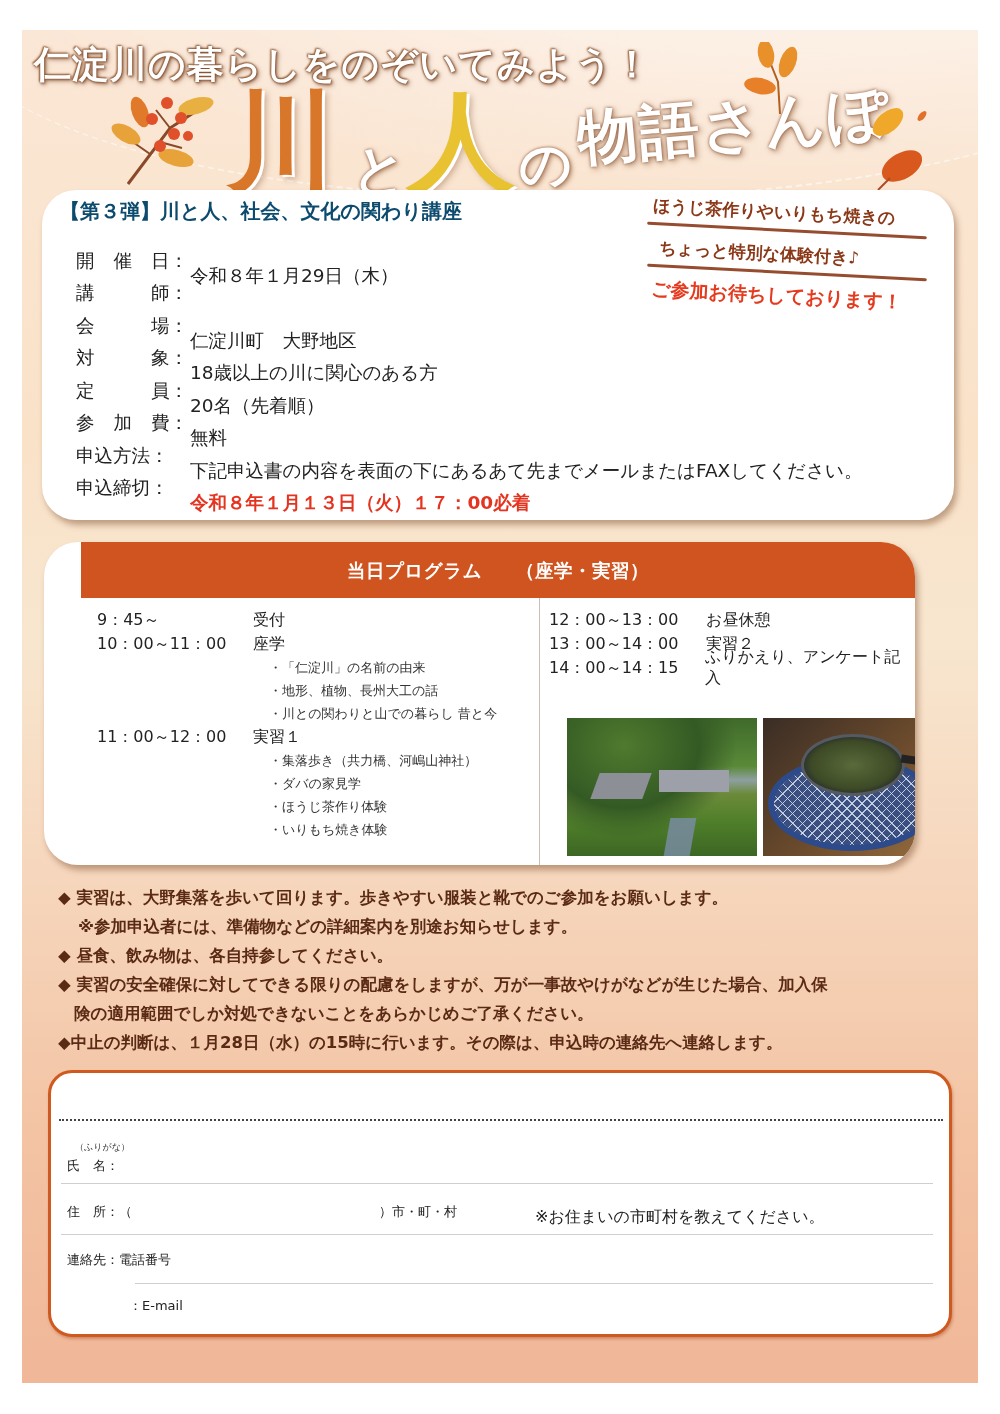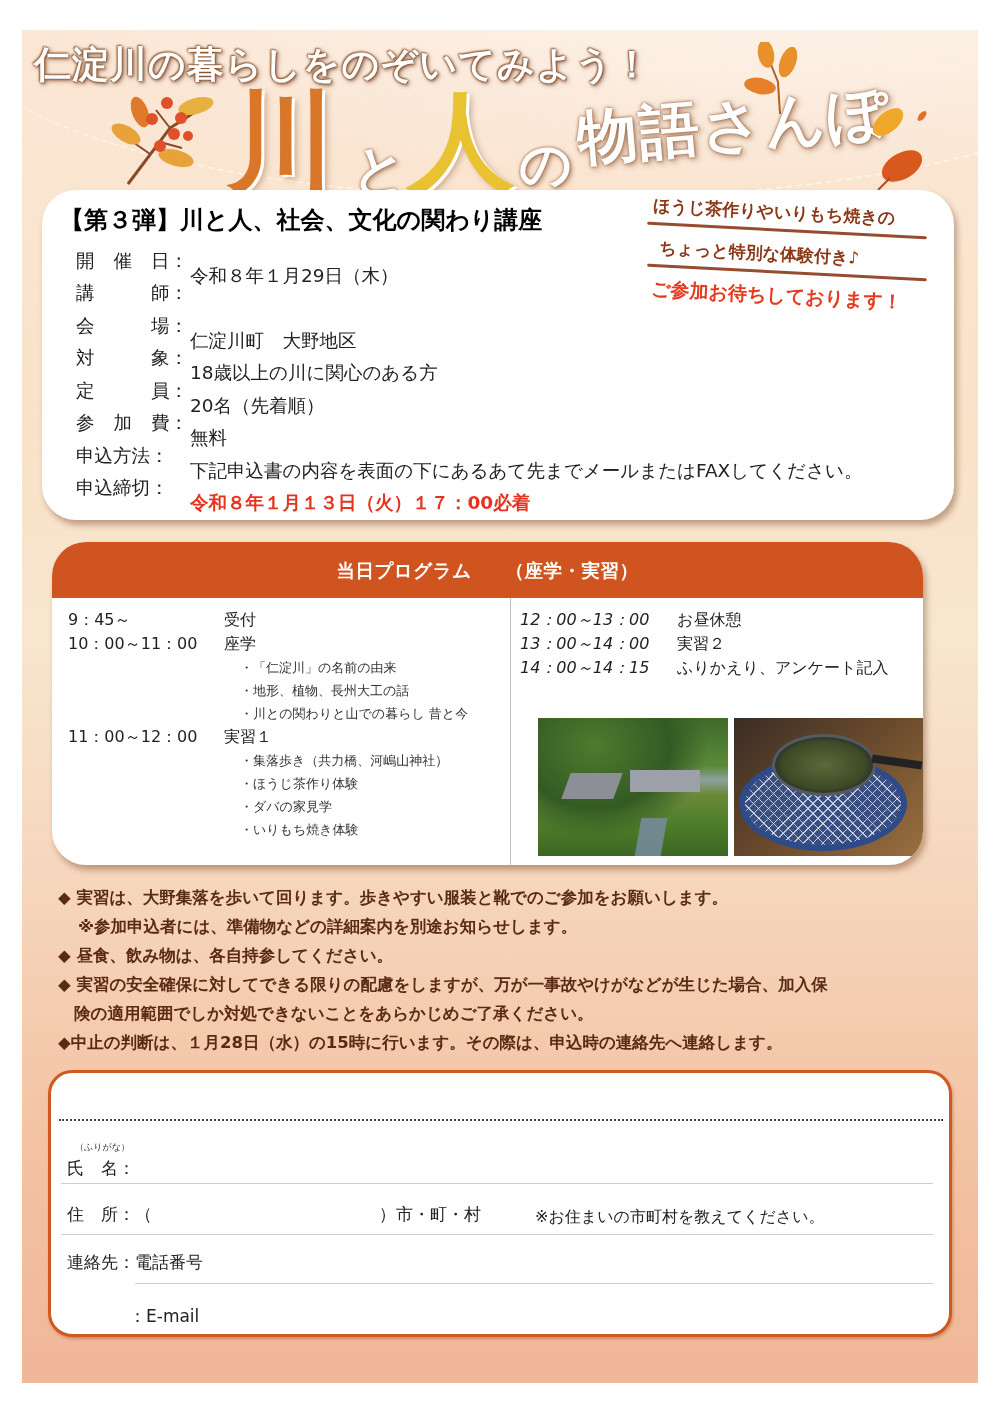--- a/index.html
+++ b/index.html
@@ -49,21 +49,21 @@
     }
     .leaf-svg { position: absolute; }
 
     
     .card {
       position: absolute; background: #ffffff; border-radius: 34px;
       box-shadow: 3px 5px 6px rgba(120,70,40,0.45);
     }
     .info-card { left: 20px; top: 160px; width: 912px; height: 330px; }
     .info-title {
-      position: absolute; left: 18px; top: 14px; font-size: 24px; font-weight: bold; color: #000000;
+      position: absolute; left: 18px; top: 8px; font-size: 20px; font-weight: bold; color: #0c4a6e;
     }
     .info-rows { position: absolute; left: 34px; top: 54px; }
     .info-row { display: flex; height: 32.5px; align-items: center; font-size: 18.5px; color: #222; }
     .info-label { width: 114px; display: flex; justify-content: space-between; padding-right: 2px; }
     .info-label span { display: inline-block; }
     .info-value { margin-left: 0; white-space: nowrap; margin-top: 30px; }
     .info-value.red { color: #e43420; font-weight: bold; }
 
     .promo { position: absolute; left: 605px; top: 12px; width: 300px; }
     .promo-line {
@@ -75,34 +75,34 @@
     .promo-rule {
       height: 3px; background: #8a3818; border-radius: 2px; margin-top: 4px;
       transform: rotate(3deg); width: 280px; opacity: 0.9;
     }
     .promo-red {
       font-size: 19px; font-weight: bold; color: #e53a1e; margin-top: 10px; margin-left: 4px;
       transform: rotate(3deg); white-space: nowrap;
     }
 
     
-    .prog-card { left: 30px; top: 512px; width: 871px; height: 323px; overflow: hidden; }
+    .prog-card { left: 22px; top: 512px; width: 871px; height: 323px; overflow: hidden; padding-left: 37px; }
     .prog-header {
       height: 56px; background: #d0541f; color: #ffffff; font-size: 18.5px; font-weight: bold;
       display: flex; align-items: center; justify-content: center; letter-spacing: 0.5px;
     }
     .prog-header .gap { display: inline-block; width: 34px; }
     .prog-body { position: relative; height: 267px; }
     .prog-divider { position: absolute; left: 458px; top: 0; width: 1px; height: 267px; background: #c9c0b5; }
     .prog-col { position: absolute; top: 10px; }
     .prog-left { left: 16px; }
     .prog-right { left: 468px; }
     .prog-row { display: flex; font-size: 16px; color: #222; height: 24px; align-items: center; }
     .prog-time { width: 156px; white-space: nowrap; }
-    .prog-right .prog-time { width: 157px; font-style: italic; }
+    .prog-right .prog-time { width: 157px; }
     .prog-sub { font-size: 13px; color: #333; height: 23px; display: flex; align-items: center; padding-left: 172px; }
     .prog-right .prog-sub { padding-left: 177px; }
     .photos { position: absolute; left: 486px; top: 120px; display: flex; gap: 6px; }
     .photo { width: 190px; height: 138px; position: relative; overflow: hidden; }
     .photo-village {
       background:
         linear-gradient(180deg, rgba(0,0,0,0) 0%, rgba(0,0,0,0) 100%),
         radial-gradient(ellipse at 30% 20%, #4f7a2e 0%, #345a24 40%, transparent 60%),
         linear-gradient(180deg, #3f6a2b 0%, #5a8a38 35%, #8ea0a0 45%, #6c8a3a 55%, #4f7f2a 75%, #3c6624 100%);
     }
@@ -132,21 +132,21 @@
     .note.indent2 { padding-left: 16px; }
 
     
     .form-card {
       left: 26px; top: 1040px; width: 904px; height: 267px; border: 3px solid #cf5a20; border-radius: 24px;
       box-shadow: 1px 2px 3px rgba(160,70,30,0.4);
     }
     .form-title { position: absolute; left: 0; top: 12px; width: 100%; text-align: center; font-size: 19px; font-weight: bold; color: #222; letter-spacing: 18px; padding-left: 18px; }
     .form-dots { position: absolute; left: 8px; top: 46px; width: 884px; border-top: 2px dotted #444; }
     .furigana { position: absolute; left: 24px; top: 68px; font-size: 9px; color: #333; }
-    .form-row { position: absolute; font-size: 17px; color: #222; white-space: nowrap; }
+    .form-row { position: absolute; font-size: 13px; color: #222; white-space: nowrap; }
     .form-line { position: absolute; height: 1px; background: #cfcfcf; }
     .hint { font-size: 16px; color: #222; }
   </style>
 </head>
 <body>
 
 <div class="page">
   <div class="swoosh"></div>
 
   <div class="subtitle">仁淀川の暮らしをのぞいてみよう！</div>
@@ -275,22 +275,22 @@
           <span>座学</span>
         </div>
         <div class="prog-sub">・「仁淀川」の名前の由来</div>
         <div class="prog-sub">・地形、植物、長州大工の話</div>
         <div class="prog-sub">・川との関わりと山での暮らし 昔と今</div>
         <div class="prog-row">
           <span class="prog-time">11：00～12：00</span>
           <span>実習１</span>
         </div>
         <div class="prog-sub">・集落歩き（共力橋、河嶋山神社）</div>
+        <div class="prog-sub">・ダバの家見学</div>
         <div class="prog-sub">・ほうじ茶作り体験</div>
-        <div class="prog-sub">・ダバの家見学</div>
         <div class="prog-sub">・いりもち焼き体験</div>
       </div>
 
       <div class="prog-col prog-right">
         <div class="prog-row">
           <span class="prog-time">12：00～13：00</span>
           <span>お昼休憩</span>
         </div>
         <div class="prog-row">
           <span class="prog-time">13：00～14：00</span>
@@ -334,15 +334,15 @@
     <div class="form-line" style="left:10px; top:110px; width:872px;"></div>
 
     <div class="form-row" style="left:16px; top:130px;">住　所：（</div>
     <div class="form-row" style="left:328px; top:130px;text-align:center;">）市・町・村</div>
     <div class="form-row hint" style="left:484px; top:134px;">※お住まいの市町村を教えてください。</div>
     <div class="form-line" style="left:10px; top:161px; width:872px;"></div>
 
     <div class="form-row" style="left:16px; top:178px;">連絡先：電話番号</div>
     <div class="form-line" style="left:84px; top:210px; width:798px;"></div>
 
-    <div class="form-row" style="left:78px; top:232px;">：E-mail</div>
+    <div class="form-row" style="left:78px; top:224px;">：E-mail</div>
   </div>
 </div>
 
 </body></html>

